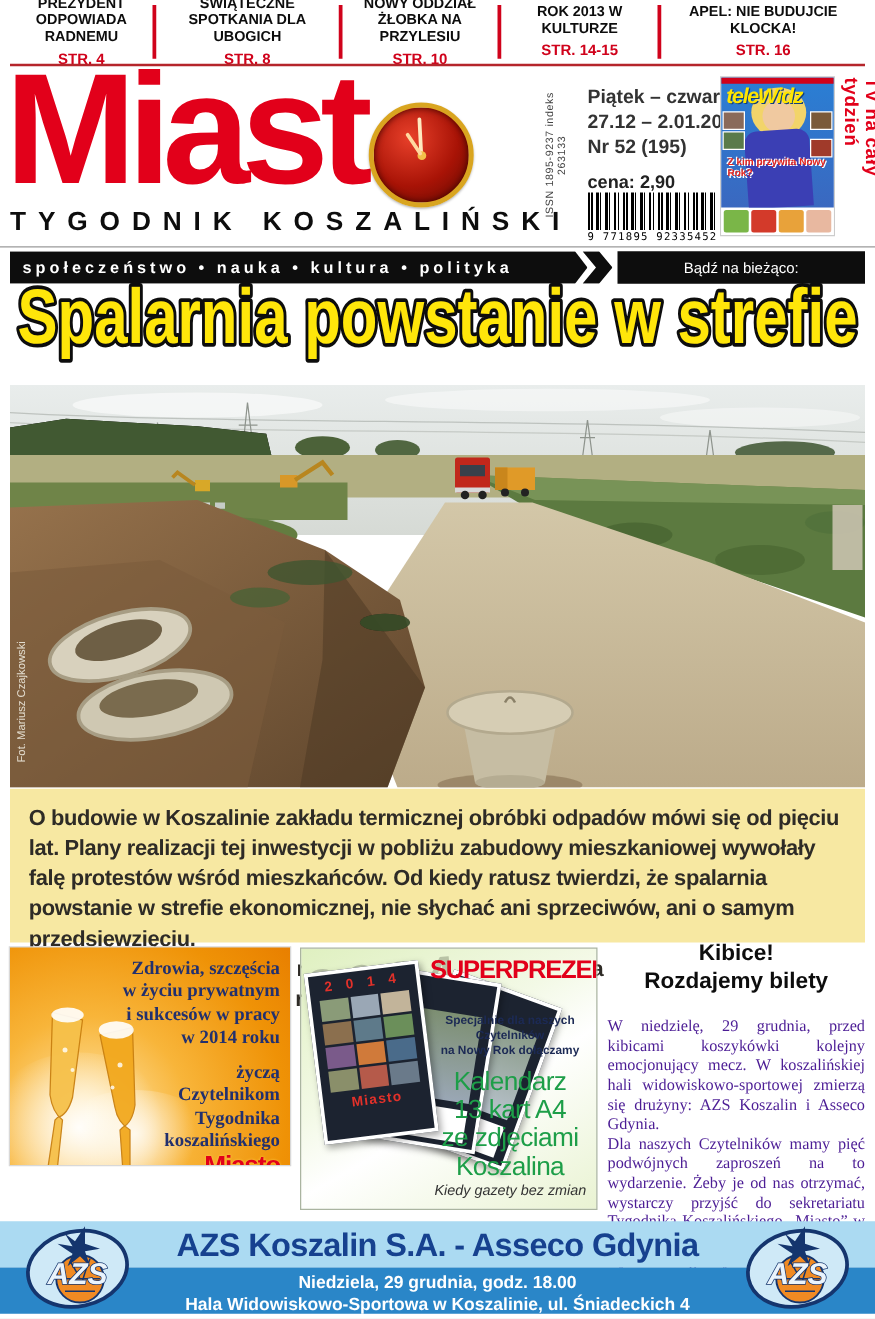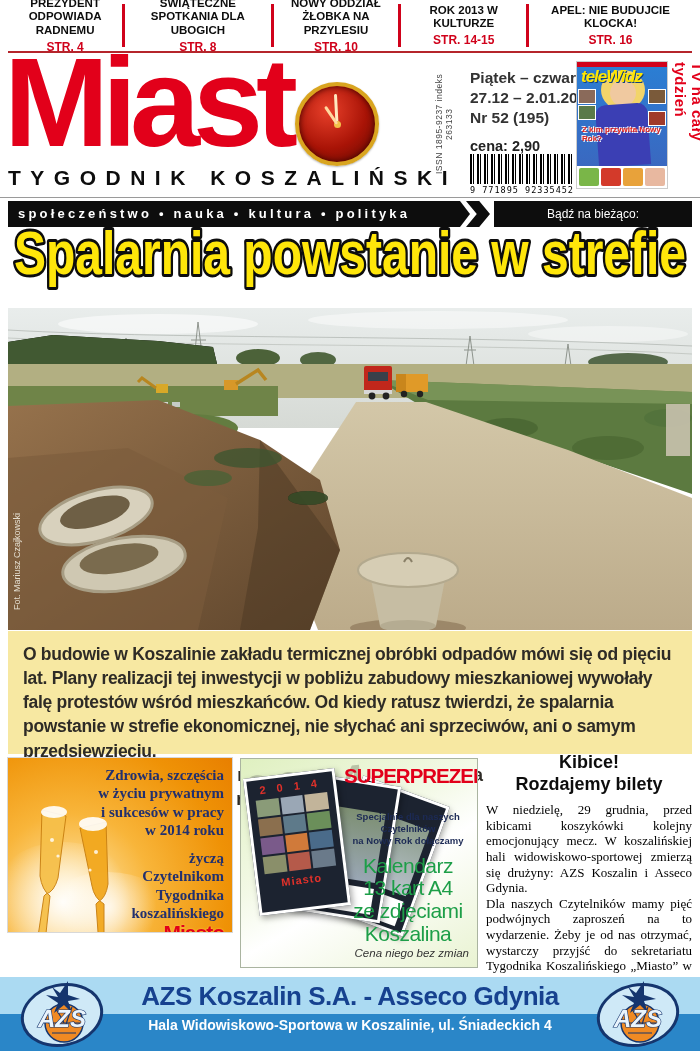--- a/index.html
+++ b/index.html
@@ -124,22 +124,22 @@
   .cal-photo{margin:26px 8px 0;height:70px;background:linear-gradient(#7d8f72,#9aa7b5);}
   .cal-panel{margin:6px 8px 0;height:26px;background:#fff;}
   .cal-txt{position:absolute;right:5px;top:5px;width:128px;text-align:center;}
   .cal-super{color:#e2001a;font-size:20.5px;font-weight:bold;letter-spacing:-1px;}
   .cal-sub{color:#1c2a55;font-size:9.5px;font-weight:bold;line-height:1.25;margin-top:23px;}
   .cal-green{color:#1d9e48;font-size:21px;font-weight:normal;line-height:1.08;margin-top:8px;letter-spacing:-.5px;}
   .cal-note{position:absolute;right:8px;bottom:8px;font-size:11.5px;font-style:italic;color:#333;}
 
   .tickets{position:absolute;top:752px;left:486px;width:206px;height:222px;}
   .tk-head{text-align:center;font-size:18px;font-weight:bold;color:#0d0d0d;line-height:1.2;}
-  .tk-body{font-family:"Liberation Serif",serif;font-size:13px;line-height:1.2;color:#000000;
-           text-align:justify;margin-top:7px;}
+  .tk-body{font-family:"Liberation Serif",serif;font-size:13px;line-height:1.2;color:#4c1d95;
+           text-align:justify;margin-top:18px;}
   .tk-body p{margin:0;}
 
   
   .banner{position:absolute;top:977px;left:0;width:700px;height:74px;}
   .bn-top{height:37px;background:#abdaf2;}
   .bn-bottom{height:37px;background:#2a86c8;}
   .bn-title{text-align:center;font-size:26px;font-weight:bold;color:#16418f;line-height:38px;
             letter-spacing:-.5px;}
   .bn-lines{text-align:center;color:#fff;font-weight:bold;font-size:14px;line-height:1.28;padding-top:3px;}
   .bn-logo{position:absolute;top:2px;width:96px;height:70px;}
@@ -408,40 +408,41 @@
         <div>Specjalnie dla naszych Czytelników</div>
         <div>na Nowy Rok dołączamy</div>
       </div>
       <div class="cal-green">
         <div>Kalendarz</div>
         <div>13 kart A4</div>
         <div>ze zdjęciami</div>
         <div>Koszalina</div>
       </div>
     </div>
-    <div class="cal-note">Cena niego bez zmian</div>
+    <div class="cal-note">Kiedy gazety bez zmian</div>
   </div>
 
   <div class="tickets">
     <div class="tk-head">
       <div>Kibice!</div>
       <div>Rozdajemy bilety</div>
     </div>
     <div class="tk-body">
       <p>W niedzielę, 29 grudnia, przed kibicami koszykówki kolejny emocjonujący mecz. W koszalińskiej hali widowiskowo-sportowej zmierzą się drużyny: AZS Koszalin i Asseco Gdynia.</p>
       <p>Dla naszych Czytelników mamy pięć podwójnych zaproszeń na to wydarzenie. Żeby je od nas otrzymać, wystarczy przyjść do sekretariatu Tygodnika Koszalińskiego „Miasto” w piątek, 27 grudnia, z aktualnym wydaniem gazety. Bilety trafią do pierwszych pięciu osób.</p>
     </div>
   </div>
 
   <div class="banner">
     <div class="bn-top">
       <div class="bn-title">AZS Koszalin S.A. - Asseco Gdynia</div>
     </div>
     <div class="bn-bottom">
       <div class="bn-lines">
+        <div>Niedziela, 29 grudnia, godz. 18.00</div>
         <div>Hala Widowiskowo-Sportowa w Koszalinie, ul. Śniadeckich 4</div>
       </div>
     </div>
     <svg class="bn-logo left" viewBox="0 0 96 70">
       <ellipse cx="48" cy="36" rx="40" ry="30" fill="#cfe9f7" stroke="#15356e" stroke-width="3" transform="rotate(-12 48 36)"></ellipse>
       <circle cx="50" cy="44" r="19" fill="#f08a23" stroke="#15356e" stroke-width="1.5"></circle>
       <path d="M42,30 Q46,36 50,44 M58,28 Q54,38 52,46 M34,44 L66,44 M38,54 L62,54" stroke="#15356e" stroke-width="1.2" fill="none"></path>
       <path d="M54,2 L46,14 L38,8 L44,18 L32,16 L44,24 L40,34 L50,26 L58,34 L54,22 L66,20 L54,16 Z" fill="#15356e"></path>
       <text x="48" y="48" text-anchor="middle" font-family="Liberation Sans, sans-serif" font-size="24" font-weight="bold" font-style="italic" fill="#eaf4fc" stroke="#15356e" stroke-width="1.2" paint-order="stroke">AZS</text>
     </svg>

